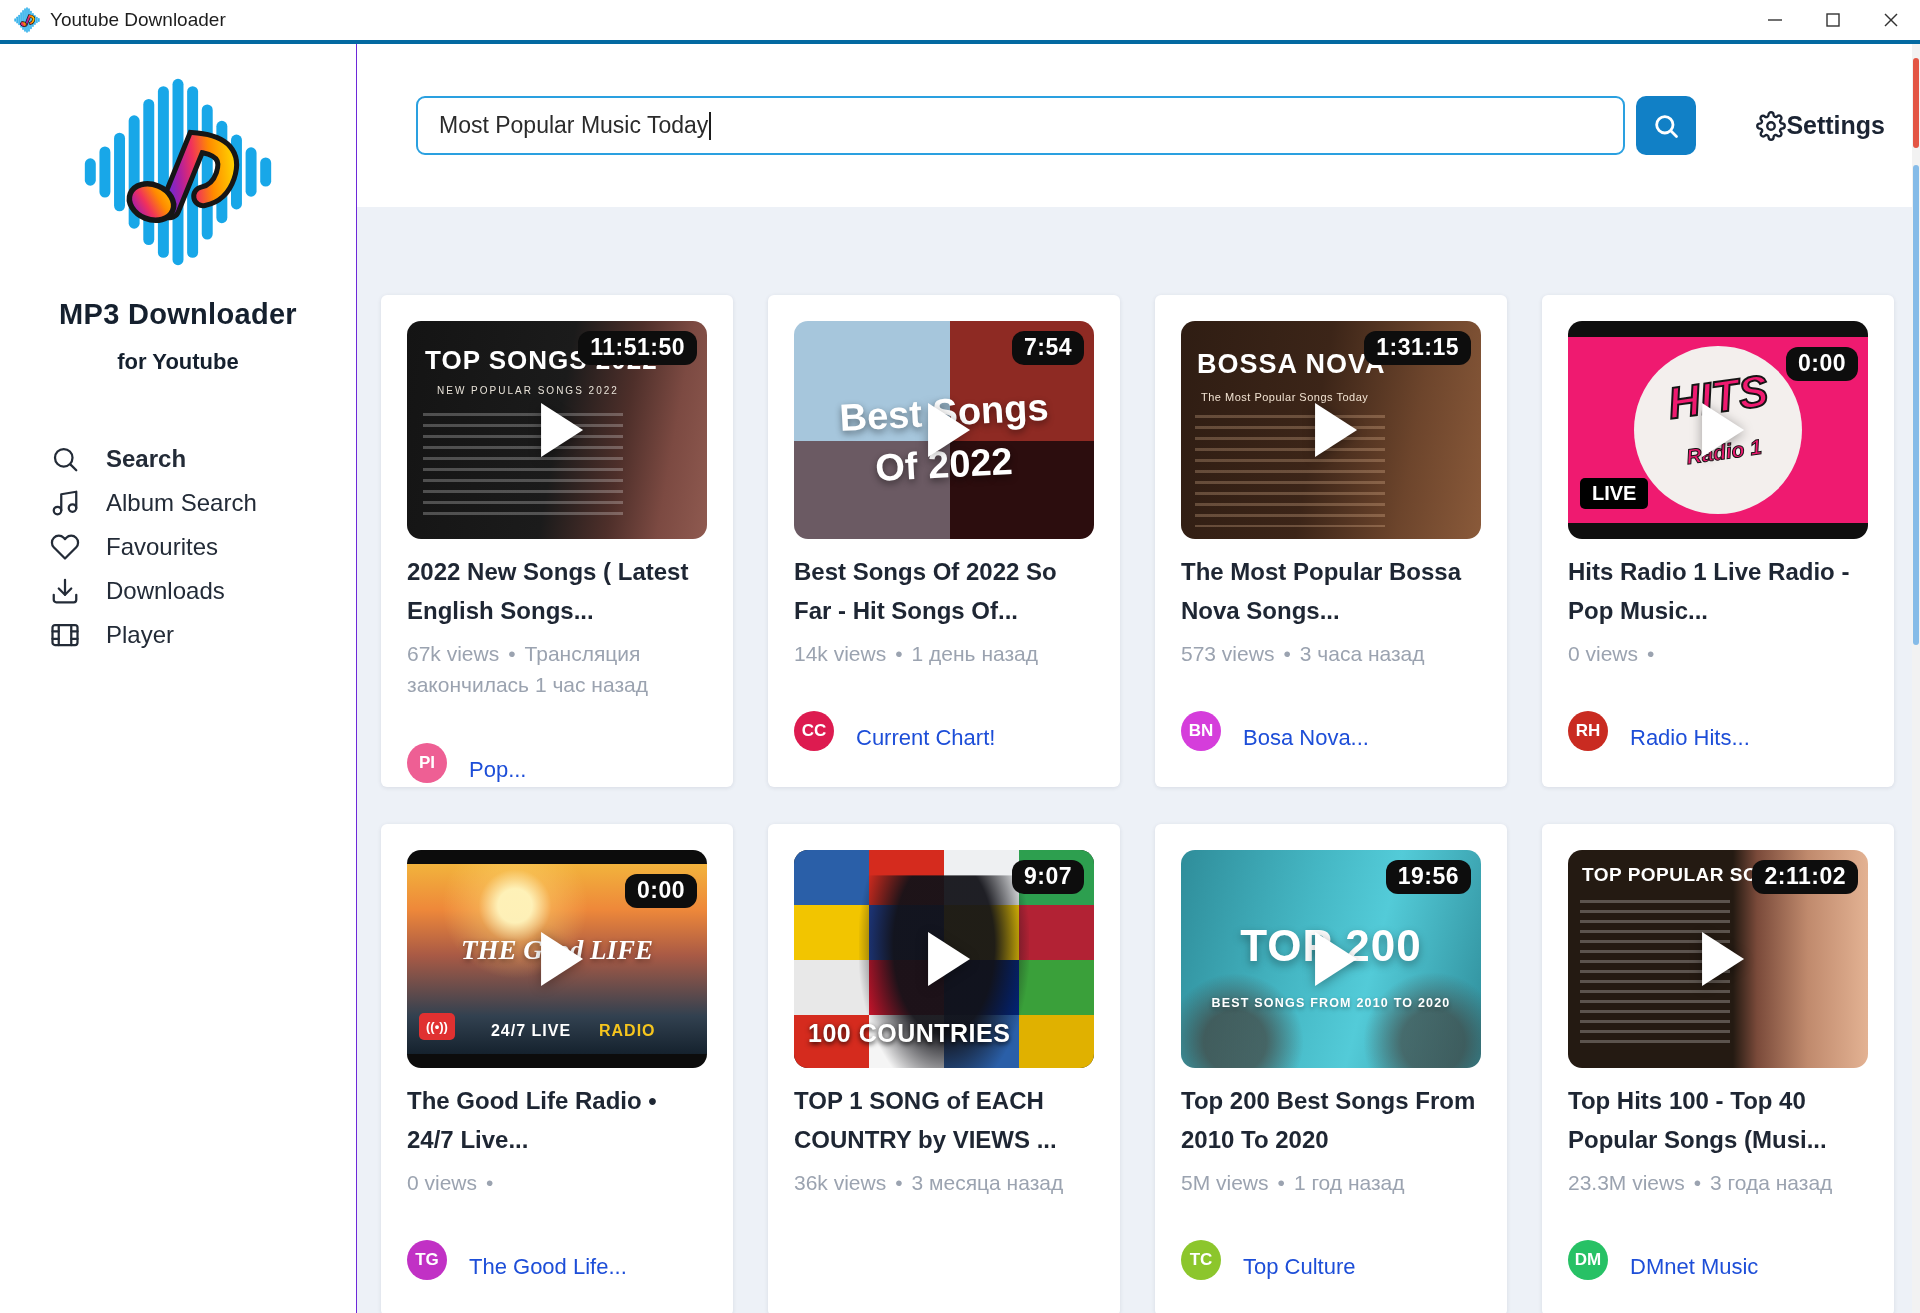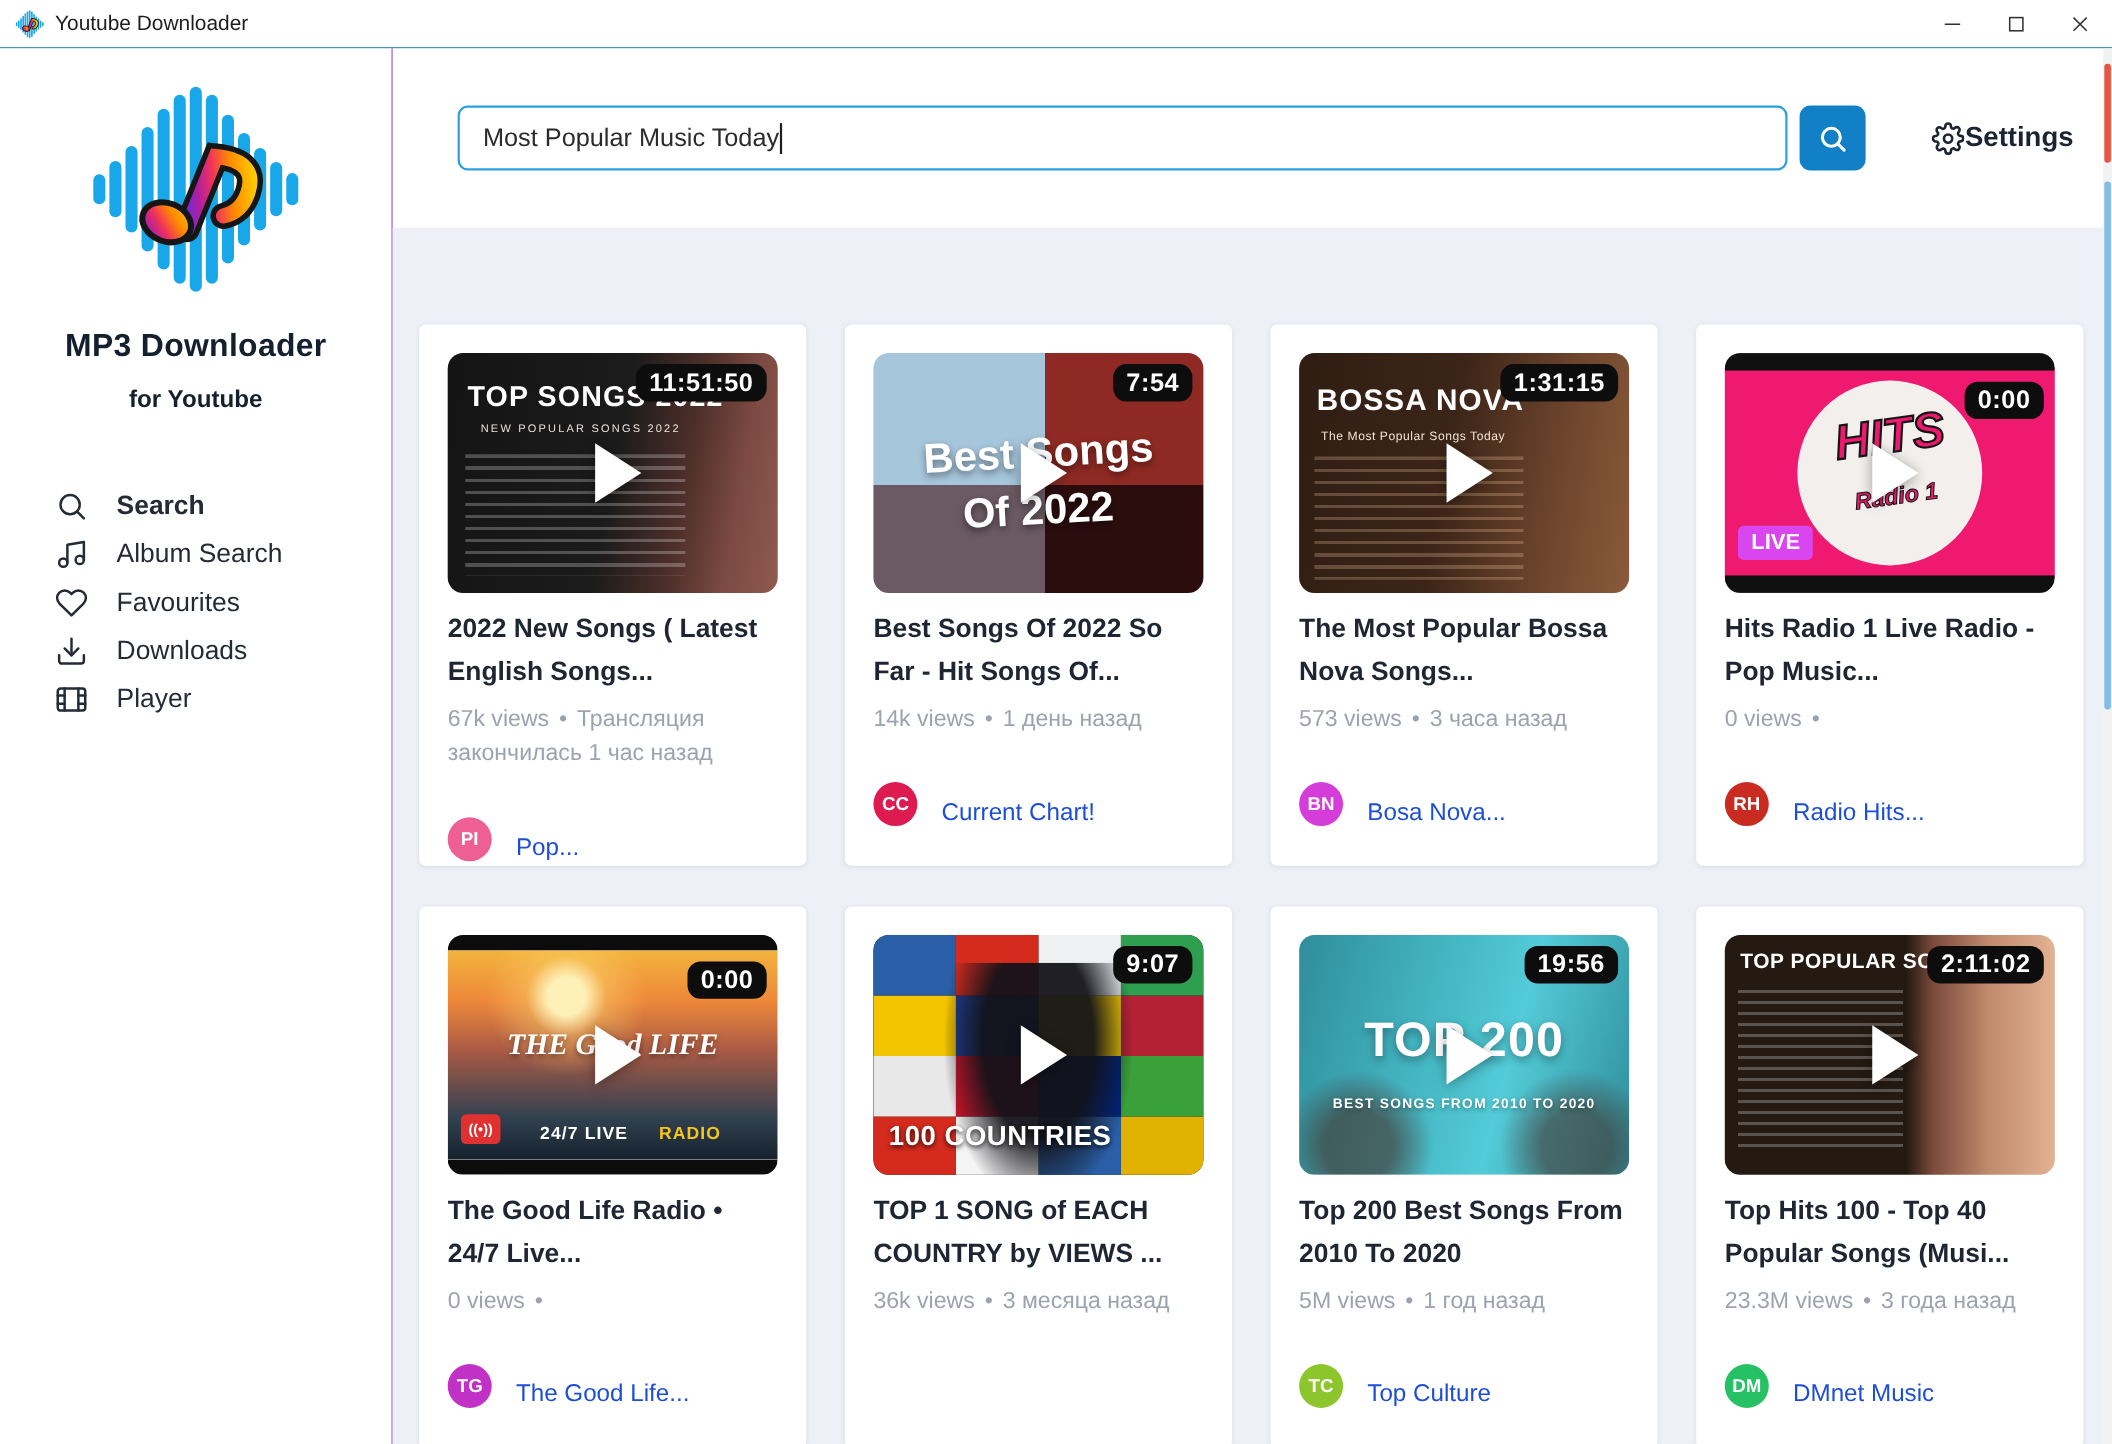--- a/index.html
+++ b/index.html
@@ -1,20 +1,20 @@
 <!DOCTYPE html>
 <html><head>
 <meta charset="utf-8">
 <style>
   * { margin:0; padding:0; box-sizing:border-box; }
   html,body { width:1920px; height:1313px; overflow:hidden; background:#fff;
               font-family:"Liberation Sans", sans-serif; }
 
   
-  .titlebar { height:44px; background:#fff; border-bottom:1px solid #0369a1;
+  .titlebar { height:44px; background:#fff; border-bottom:4px solid #0369a1;
               display:flex; align-items:center; padding-left:14px; }
   .titlebar .app-ico { width:26px; height:26px; margin-right:10px; }
   .titlebar .win-title { font-size:19px; color:#1d1d1d; }
   .win-controls { margin-left:auto; display:flex; }
   .win-btn { width:58px; height:43px; display:flex; align-items:center; justify-content:center;
              background:transparent; border:none; cursor:pointer; }
   .win-btn svg { stroke:#333; stroke-width:1.4; fill:none; }
 
   
   .app { display:flex; height:1269px; }
@@ -367,21 +367,21 @@
     </div>
   </article>
 
   <article class="card">
     <div class="thumb thumb-4">
       <span class="t1">HITS</span>
       <span class="t2">Radio 1</span>
 
       <span class="play"></span>
       <span class="duration">0:00</span>
-      <span class="live" style="background: #d946ef;">LIVE</span>
+      <span class="live" style="background: #000000;">LIVE</span>
     </div>
     <h3 class="title">Hits Radio 1 Live Radio - Pop Music...</h3>
     <div class="meta">
       <span>0 views</span><span class="dot">•</span>
     </div>
     <div class="channel">
       <span class="avatar" style="background: rgb(201, 43, 33);">RH</span>
       <span class="chname">Radio Hits...</span>
     </div>
   </article>

